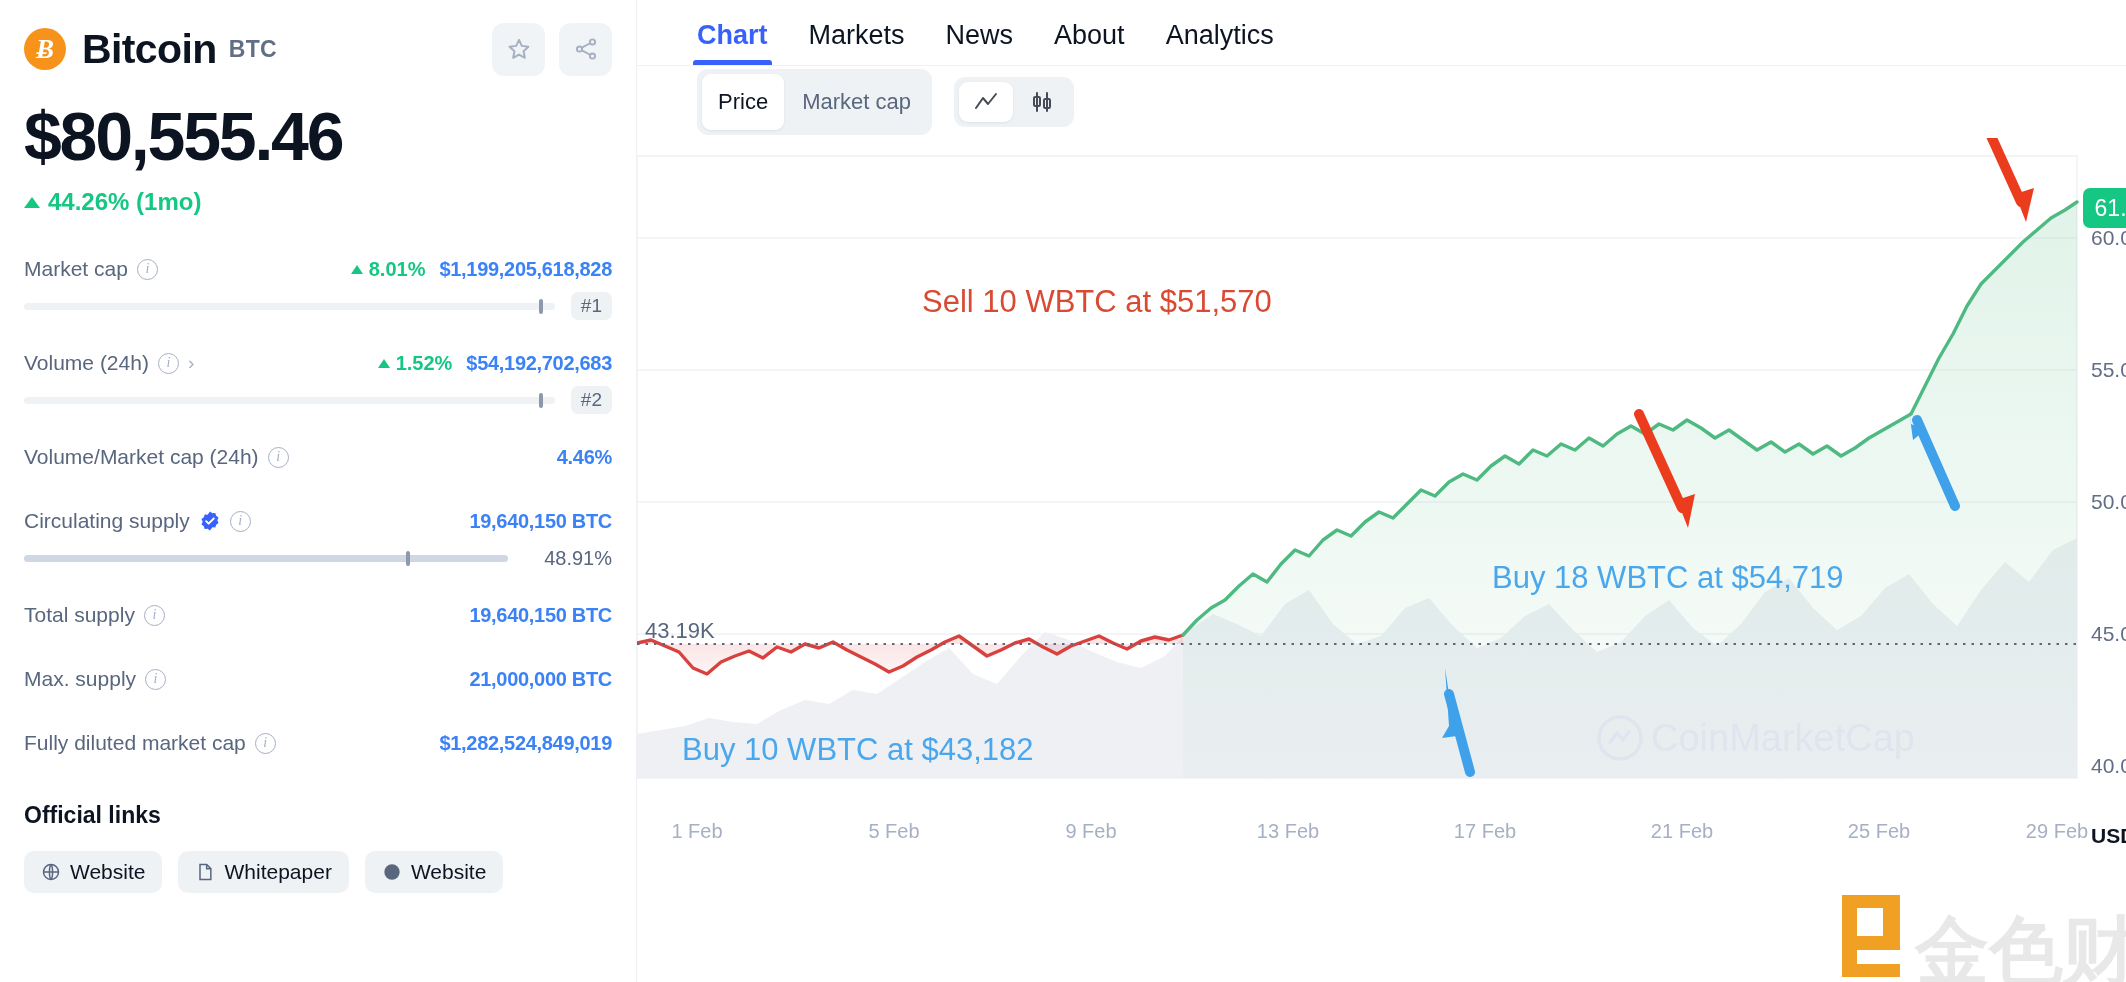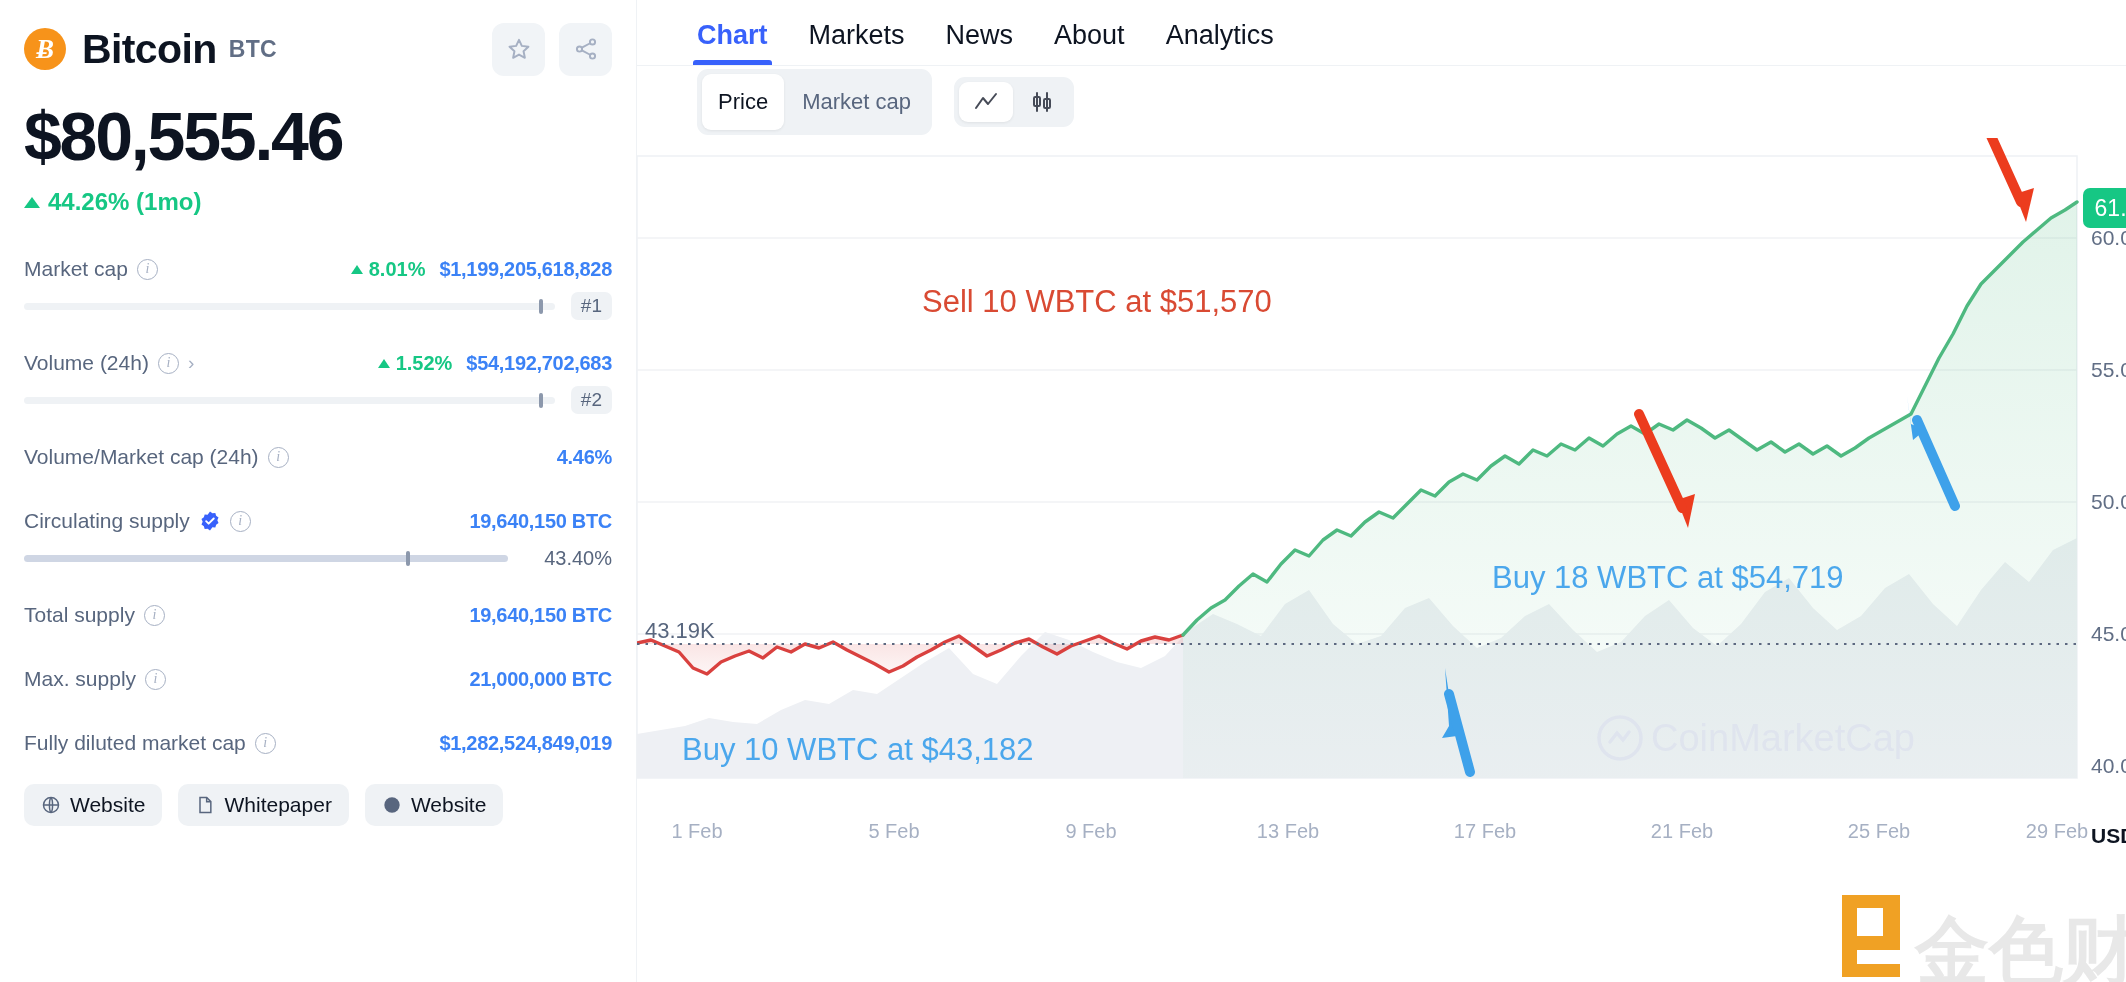--- a/index.html
+++ b/index.html
@@ -201,21 +201,21 @@
           <span class="info-i">i</span>
         </span>
         <span class="stat-right">
           <span class="stat-val">19,640,150 BTC</span>
         </span>
       </div>
       <div class="bar-row">
         <span class="bar-track filled">
           <span class="bar-knob" style="left:79%"></span>
         </span>
-        <span class="pct-right">43.40%</span>
+        <span class="pct-right">48.91%</span>
       </div>
 
       <div class="stat-row gap-lg">
         <span class="stat-label">
           <span>Total supply</span>
           <span class="info-i">i</span>
         </span>
         <span class="stat-right">
           <span class="stat-val">19,640,150 BTC</span>
         </span>
@@ -235,20 +235,21 @@
         <span class="stat-label">
           <span>Fully diluted market cap</span>
           <span class="info-i">i</span>
         </span>
         <span class="stat-right">
           <span class="stat-val">$1,282,524,849,019</span>
         </span>
       </div>
     </div>
 
+    <div class="official">Official links</div>
     <div class="links">
       <button class="link-pill">
         <svg width="20" height="20" viewBox="0 0 24 24" fill="none" stroke="#58667e" stroke-width="1.8">
           <circle cx="12" cy="12" r="9"></circle>
             <path d="M3 12h18M12 3c2.5 2.6 2.5 15.4 0 18M12 3c-2.5 2.6-2.5 15.4 0 18"></path>
         </svg>
         <span>Website</span>
       </button>
       <button class="link-pill">
         <svg width="20" height="20" viewBox="0 0 24 24" fill="none" stroke="#58667e" stroke-width="1.8">

